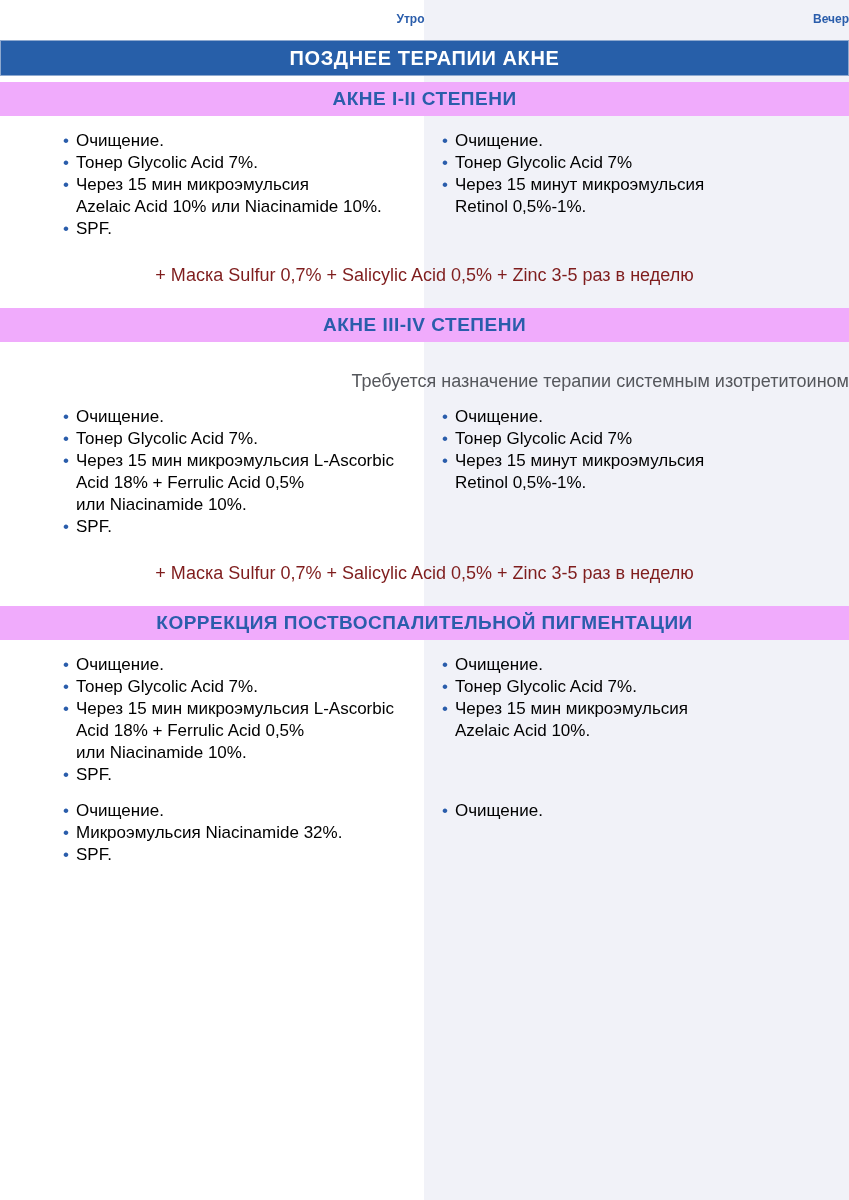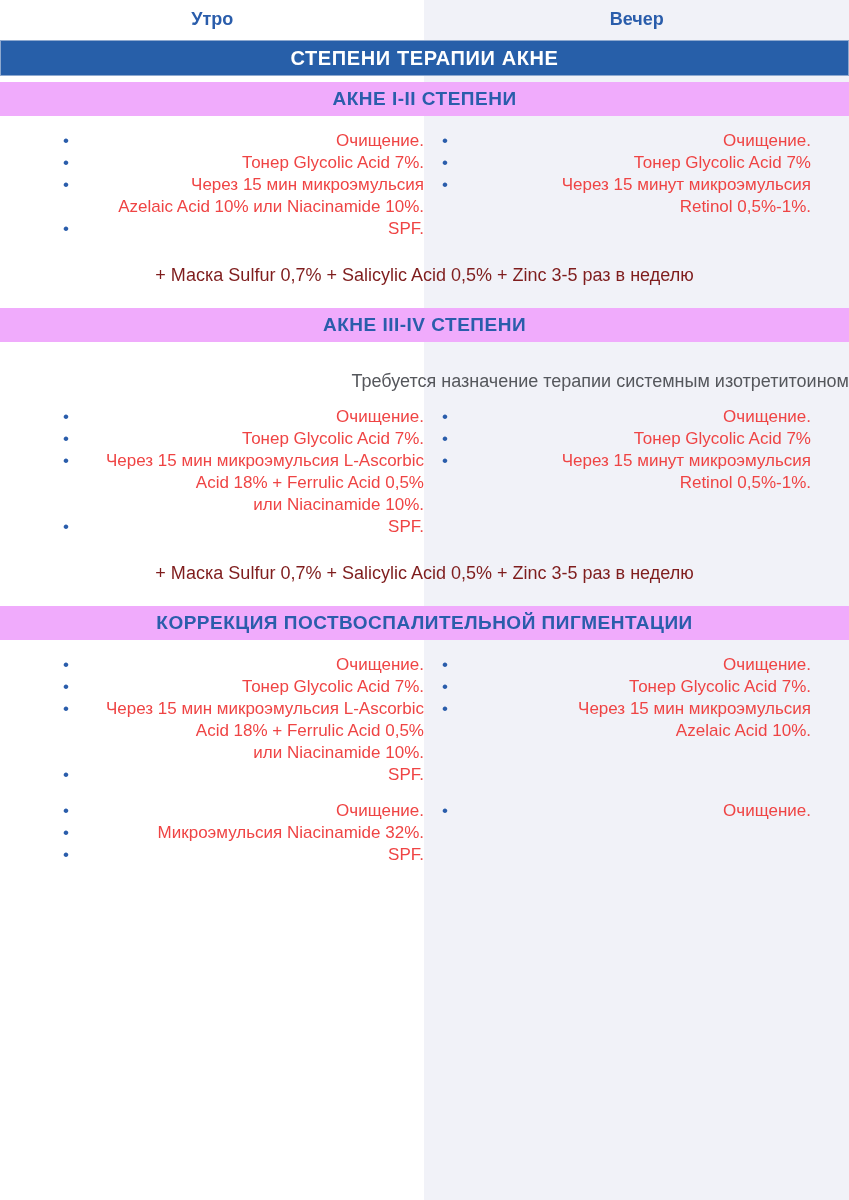--- a/index.html
+++ b/index.html
@@ -10,22 +10,22 @@
   }
   .page { position:relative; width:849px; height:1200px; }
   .evening-bg {
     position:absolute; left:424px; top:0; width:425px; height:1200px;
     background:#f1f2f8;
   }
   .content { position:relative; z-index:1; }
 
   .top-row { display:flex; height:38px; }
   .top-cell {
-    flex:1; display:flex; align-items:center; justify-content:center;
-    font-weight:bold; font-size:18px; color:#2a5dab;
+    flex:1; display:flex; align-items:center; justify-content:flex-end;
+    font-weight:bold; font-size:12px; color:#2a5dab;
   }
 
   .banner {
     margin-top:2px; height:36px; box-sizing:border-box;
     background:#275fa9; border:1px solid #8ea9cf;
     display:flex; align-items:center; justify-content:center;
     color:#ffffff; font-weight:bold; font-size:20px; letter-spacing:0.6px;
   }
 
   .band {
@@ -37,23 +37,22 @@
 
   .cols { display:flex; margin-top:14px; }
   .col { box-sizing:border-box; }
   .col.morning { width:424px; }
   .col.evening { width:425px; }
 
   ul.bullets { list-style:none; margin:0; padding:0 0 0 63px; }
   .col.evening ul.bullets { padding-left:18px; }
   ul.bullets li {
     position:relative; padding-left:13px; max-width:356px;
-    font-size:17px; line-height:22px; color:#ef4444;
+    font-size:17px; line-height:22px; color:#000000;
     white-space:pre-line;
-    text-align:right;
   }
   ul.bullets li::before {
     content:"\2022"; position:absolute; left:0; top:0;
     color:#2a5dab;
   }
 
   .footnote {
     margin-top:24px; text-align:center;
     font-size:18px; line-height:22px; color:#7f1d1d;
   }
@@ -72,21 +71,21 @@
     <div class="top-row">
       <div class="top-cell">
         <span>Утро</span>
       </div>
       <div class="top-cell">
         <span>Вечер</span>
       </div>
     </div>
 
     <div class="banner">
-      <span>СТЕПЕНИ ТЕРАПИИ АКНЕ</span>
+      <span>ПОЗДНЕЕ ТЕРАПИИ АКНЕ</span>
     </div>
 
     <div id="sections">
   <div class="section">
     <div class="band">
       <span>АКНЕ I-II СТЕПЕНИ</span>
     </div>
     <div class="cols">
       <div class="col morning">
         <ul class="bullets">

